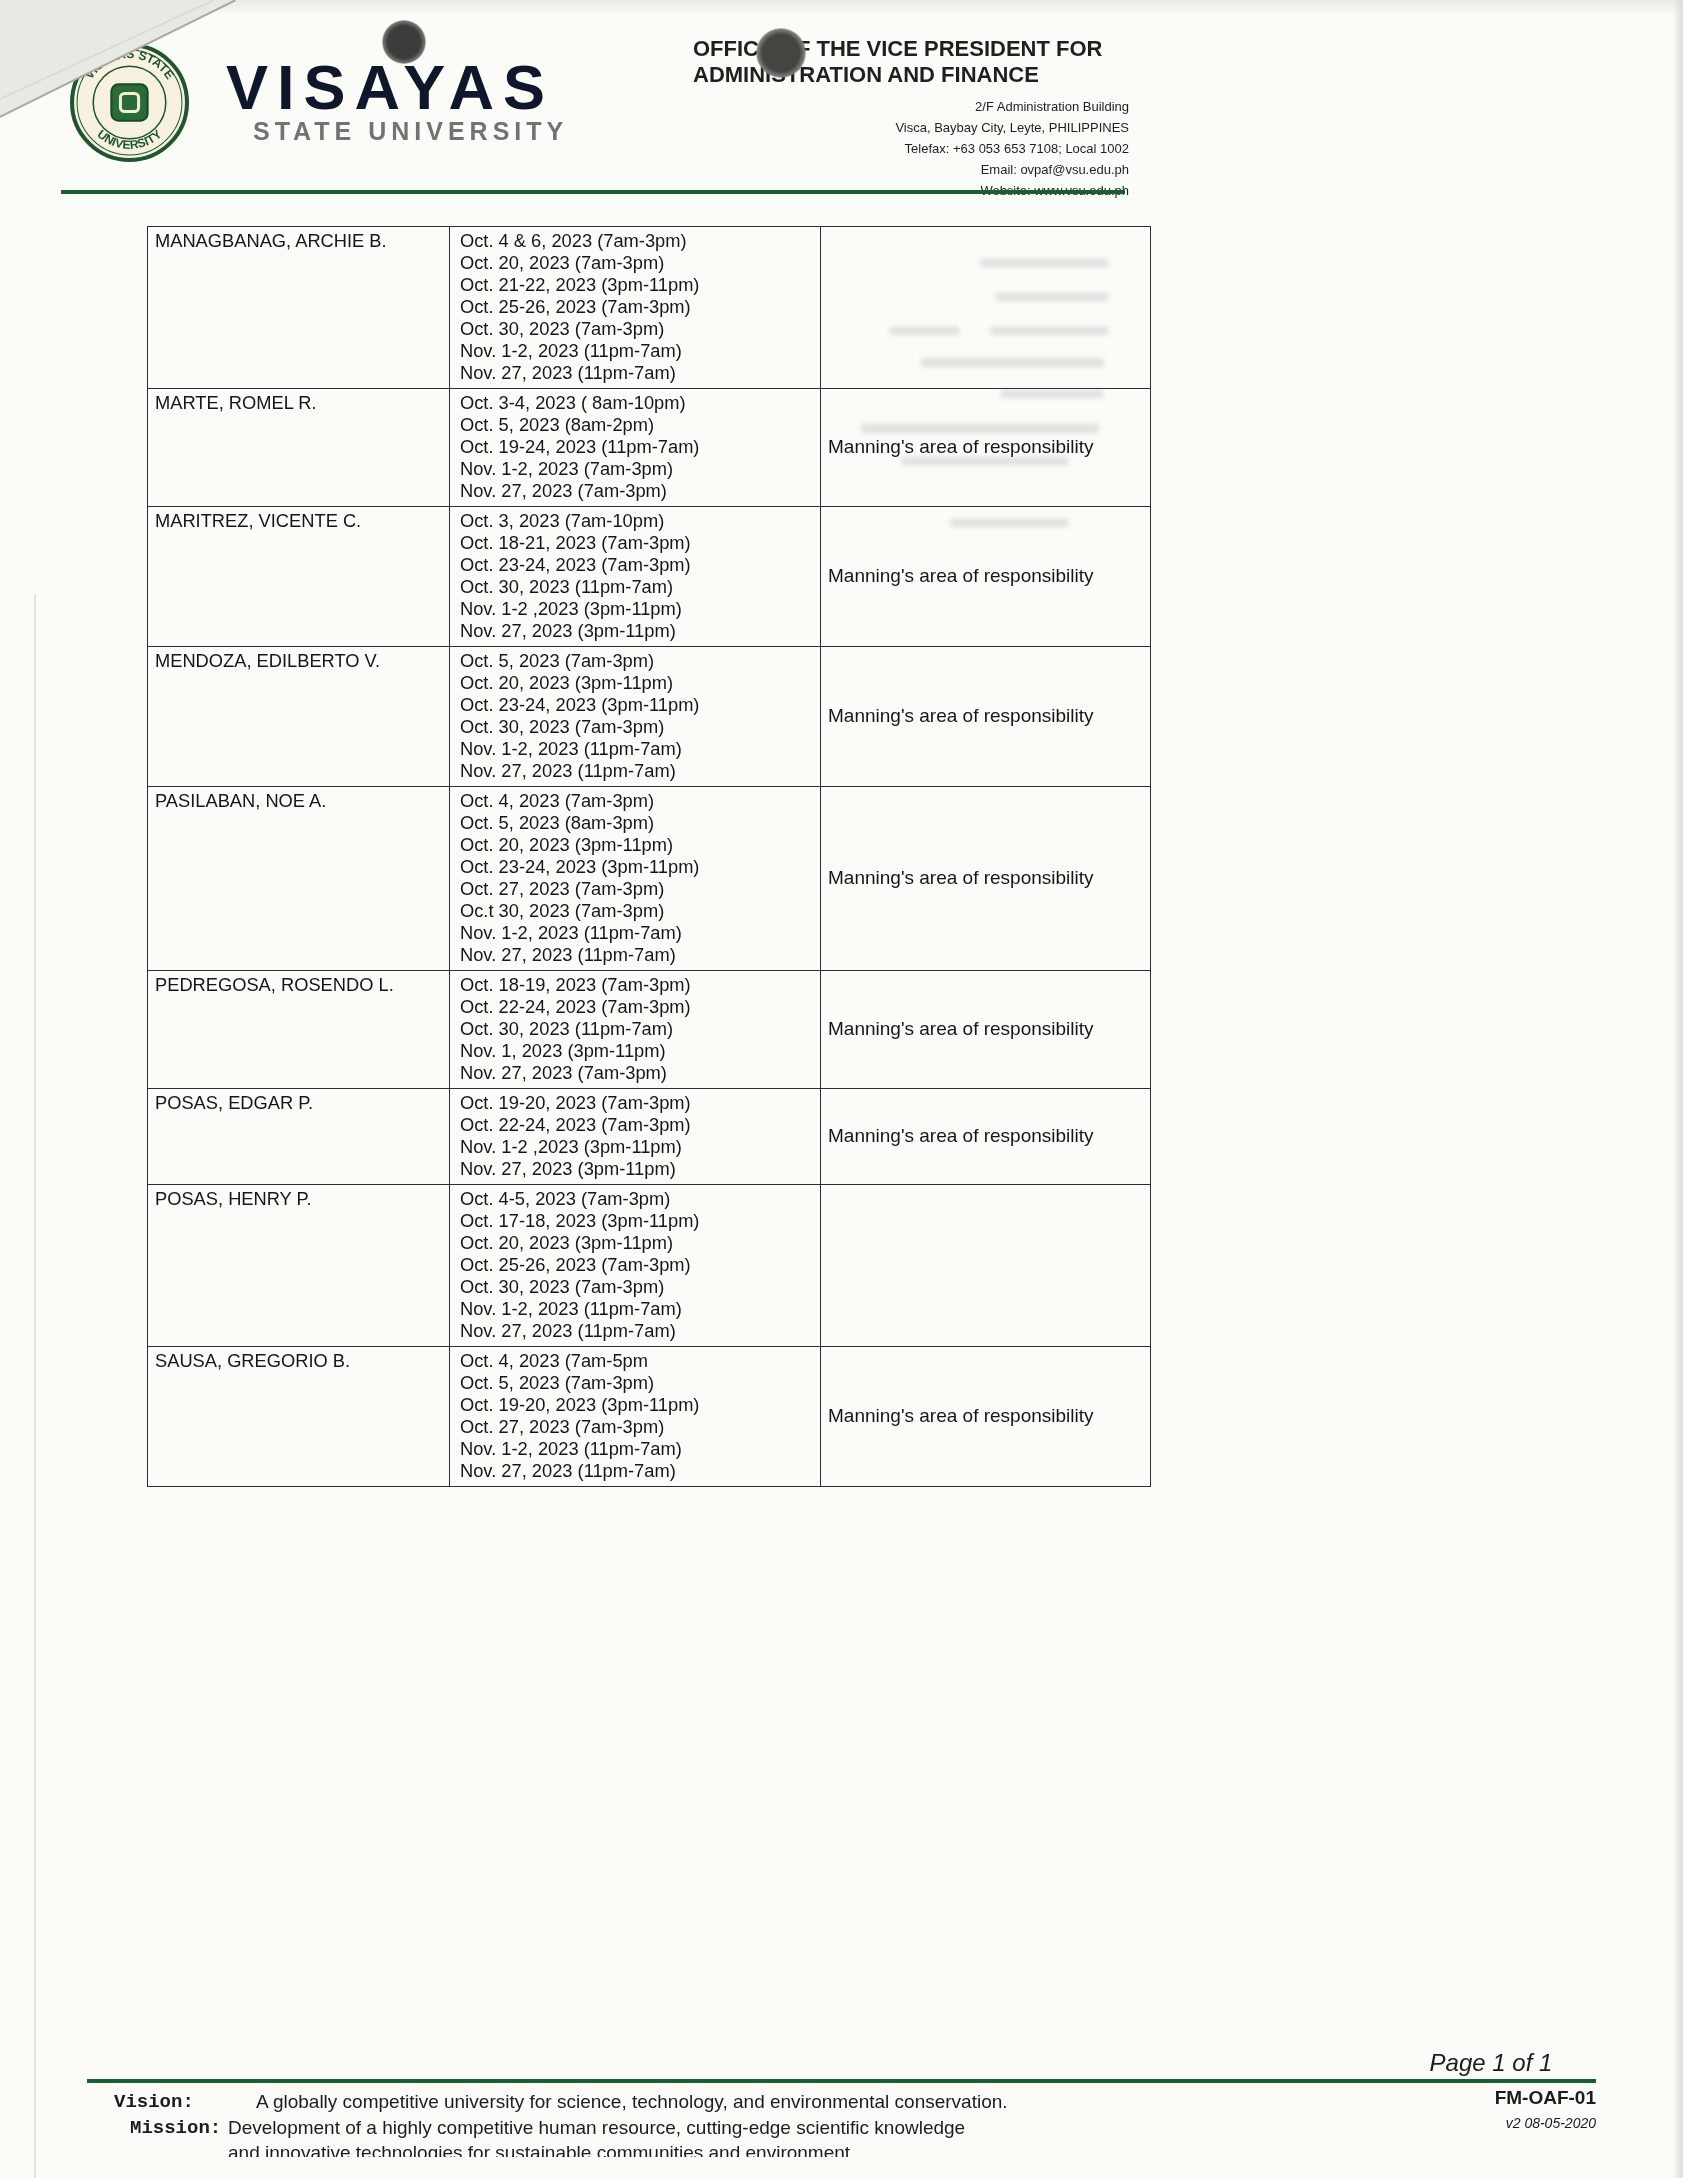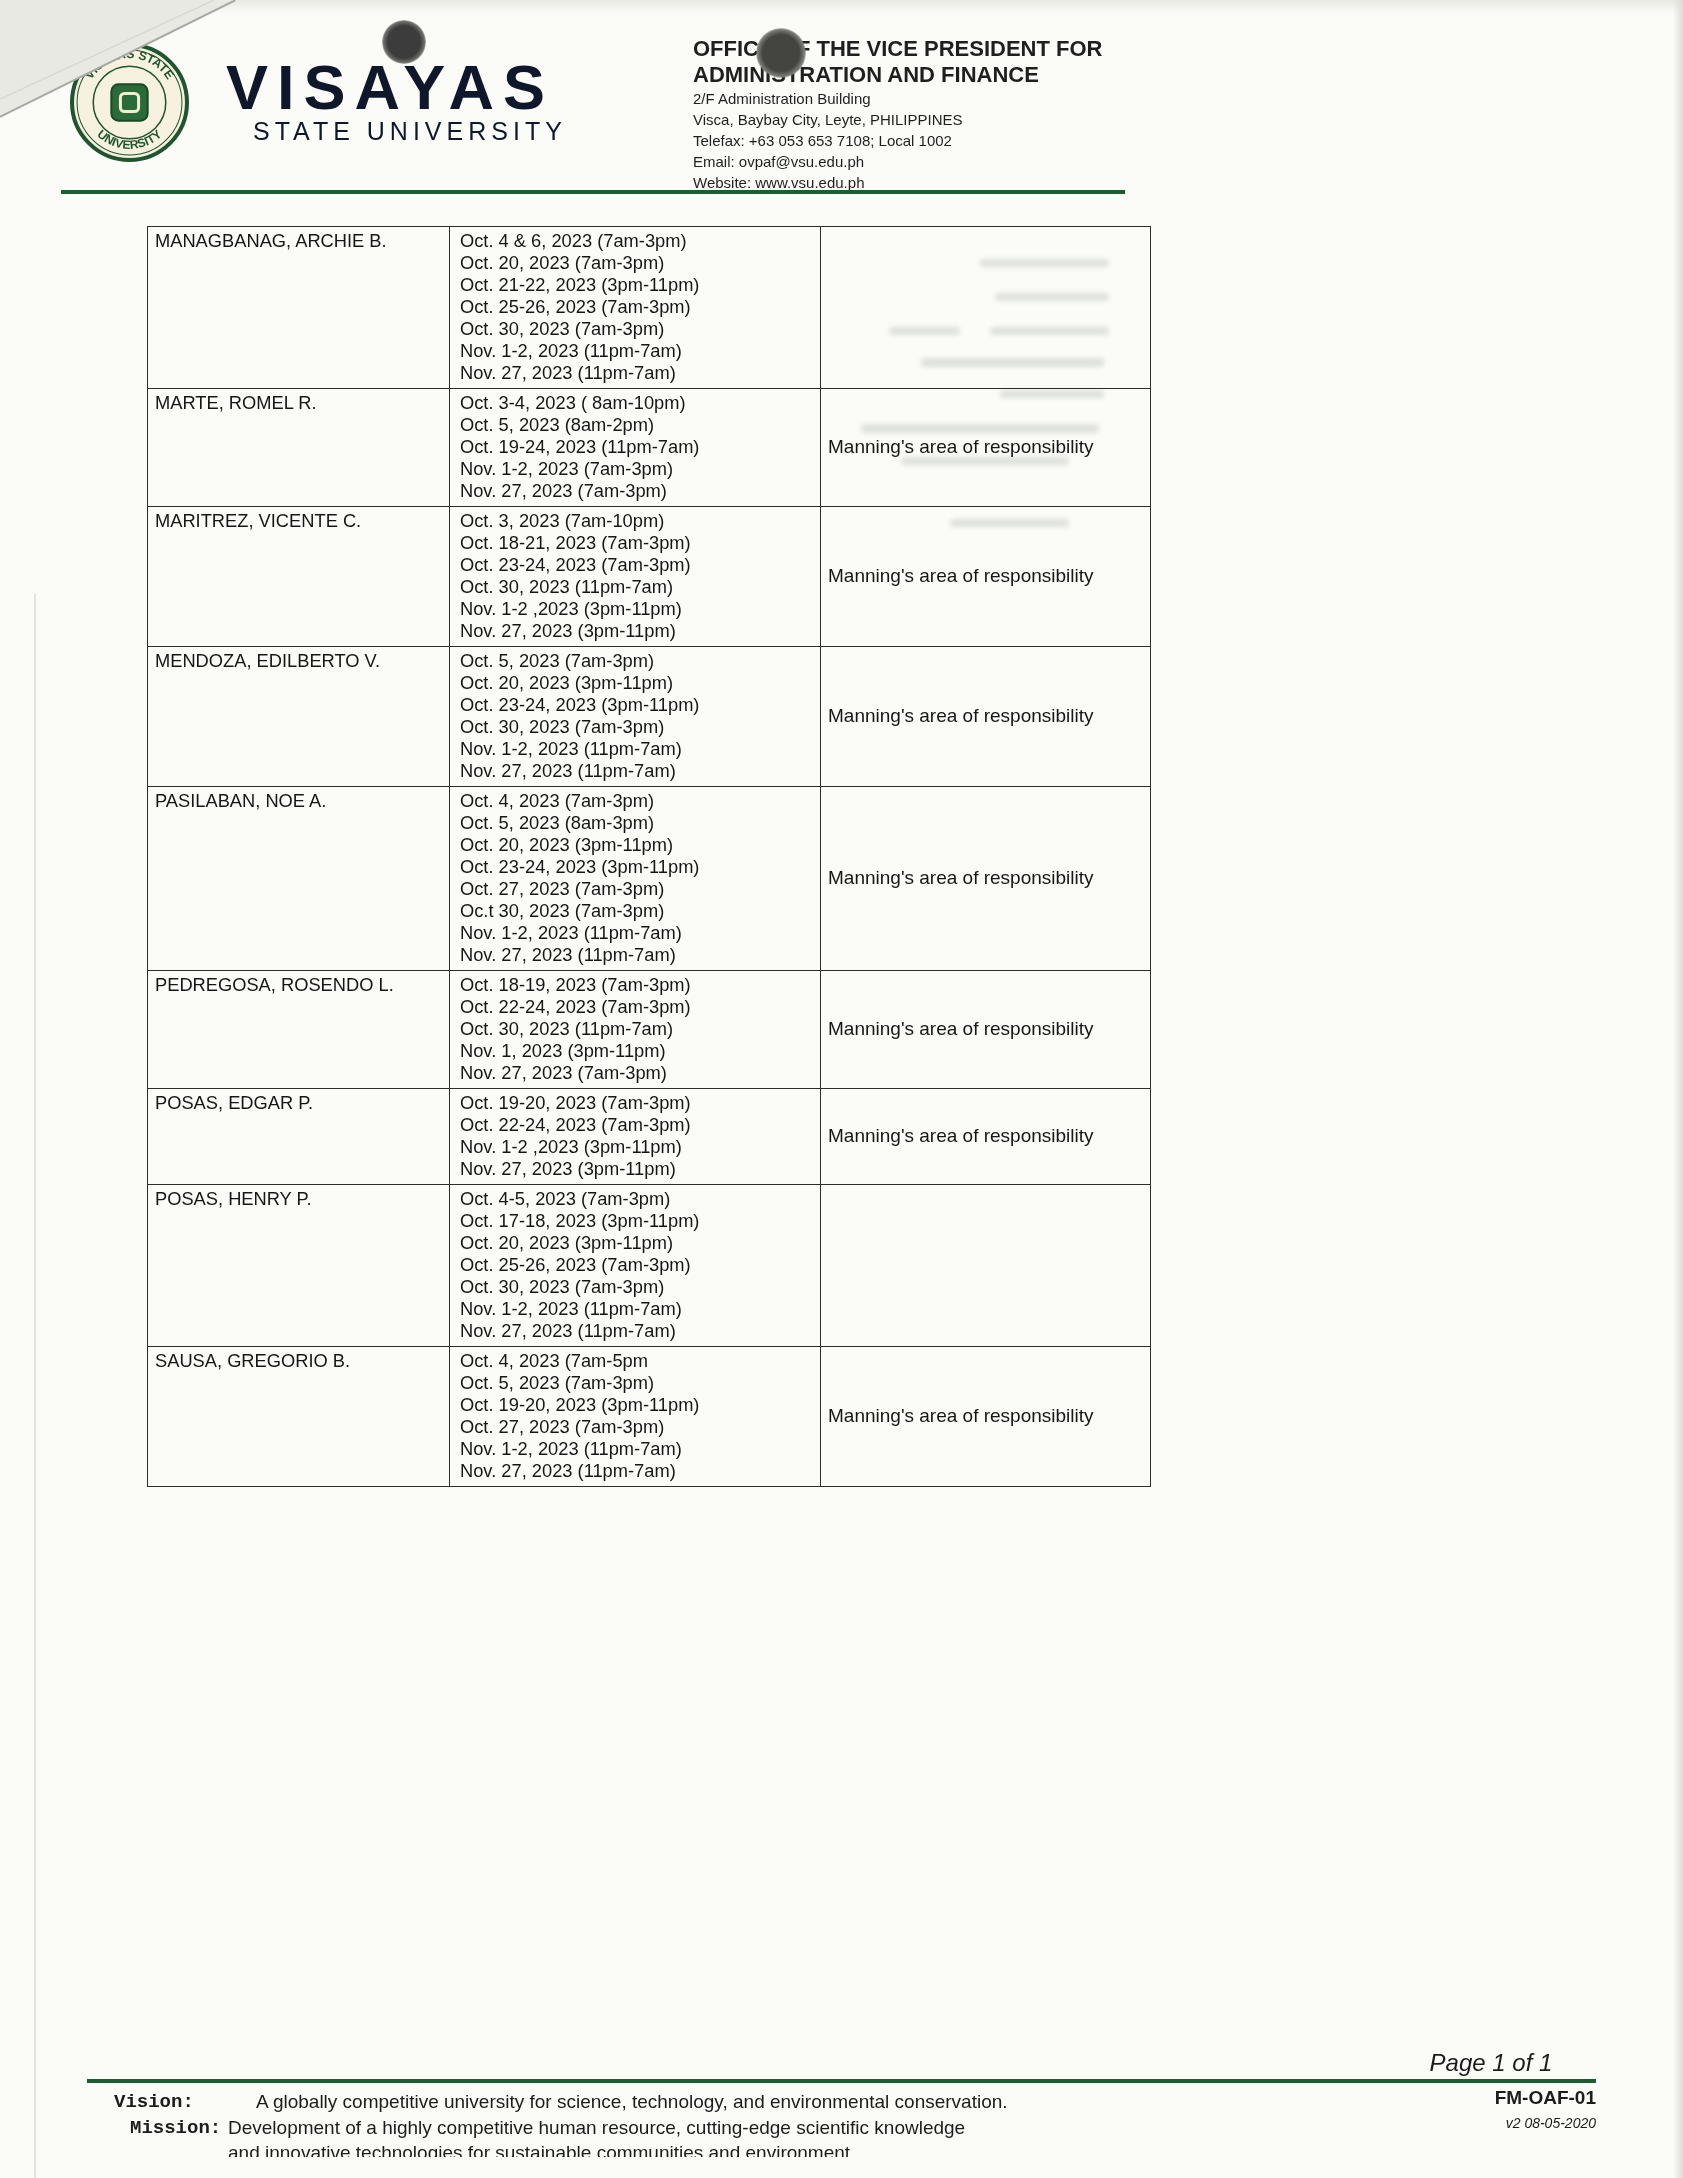--- a/index.html
+++ b/index.html
@@ -22,24 +22,24 @@
     background:radial-gradient(circle,#3c3c3c 0 52%,#6f6f6c 66%,rgba(200,200,195,0) 74%);}
   .hole-2{left:756px;top:28px;width:50px;height:50px;
     background:radial-gradient(circle,#444441 0 52%,#7a7a76 66%,rgba(200,200,195,0) 74%);}
   .bleed{position:absolute;background:#c7cbc8;opacity:.55;filter:blur(2.5px);
     border-radius:4px;z-index:0;}
   
   .seal{position:absolute;left:69px;top:42px;width:121px;height:121px;}
   .wordmark{position:absolute;left:226px;top:51px;
     font-size:63px;font-weight:bold;letter-spacing:9px;color:#0f172a;}
   .wordmark-sub{position:absolute;left:253px;top:117px;
-    font-size:25px;letter-spacing:5px;color:#0f172a;font-weight:400;}
+    font-size:25px;letter-spacing:5px;color:#737373;font-weight:700;}
   .office-block{position:absolute;left:693px;top:36px;width:436px;}
   .office-title{font-size:22px;font-weight:bold;line-height:26px;color:#1f1f1f;}
-  .office-addr{font-size:15px;line-height:21px;color:#1f1f1f;margin-top:0;}
+  .office-addr{font-size:13px;line-height:21px;color:#1f1f1f;margin-top:8px;text-align:right;}
   .rule{position:absolute;background:#1b5e33;z-index:2;}
   .rule-header{left:61px;top:190px;width:1064px;height:4px;
     box-shadow:0 6px 0 -4px #1b5e33;}
   .rule-footer{left:87px;top:2079px;width:1509px;height:3.5px;}
   
   .sched-table{position:absolute;left:147px;top:226px;width:952px;
     border-collapse:collapse;table-layout:fixed;z-index:2;}
   .sched-table td{border:1.6px solid #2d2d2d;vertical-align:top;
     padding:3px 8px 4px 7px;font-size:18.3px;line-height:22px;color:#161616;}
   .col-name{width:286px;}

